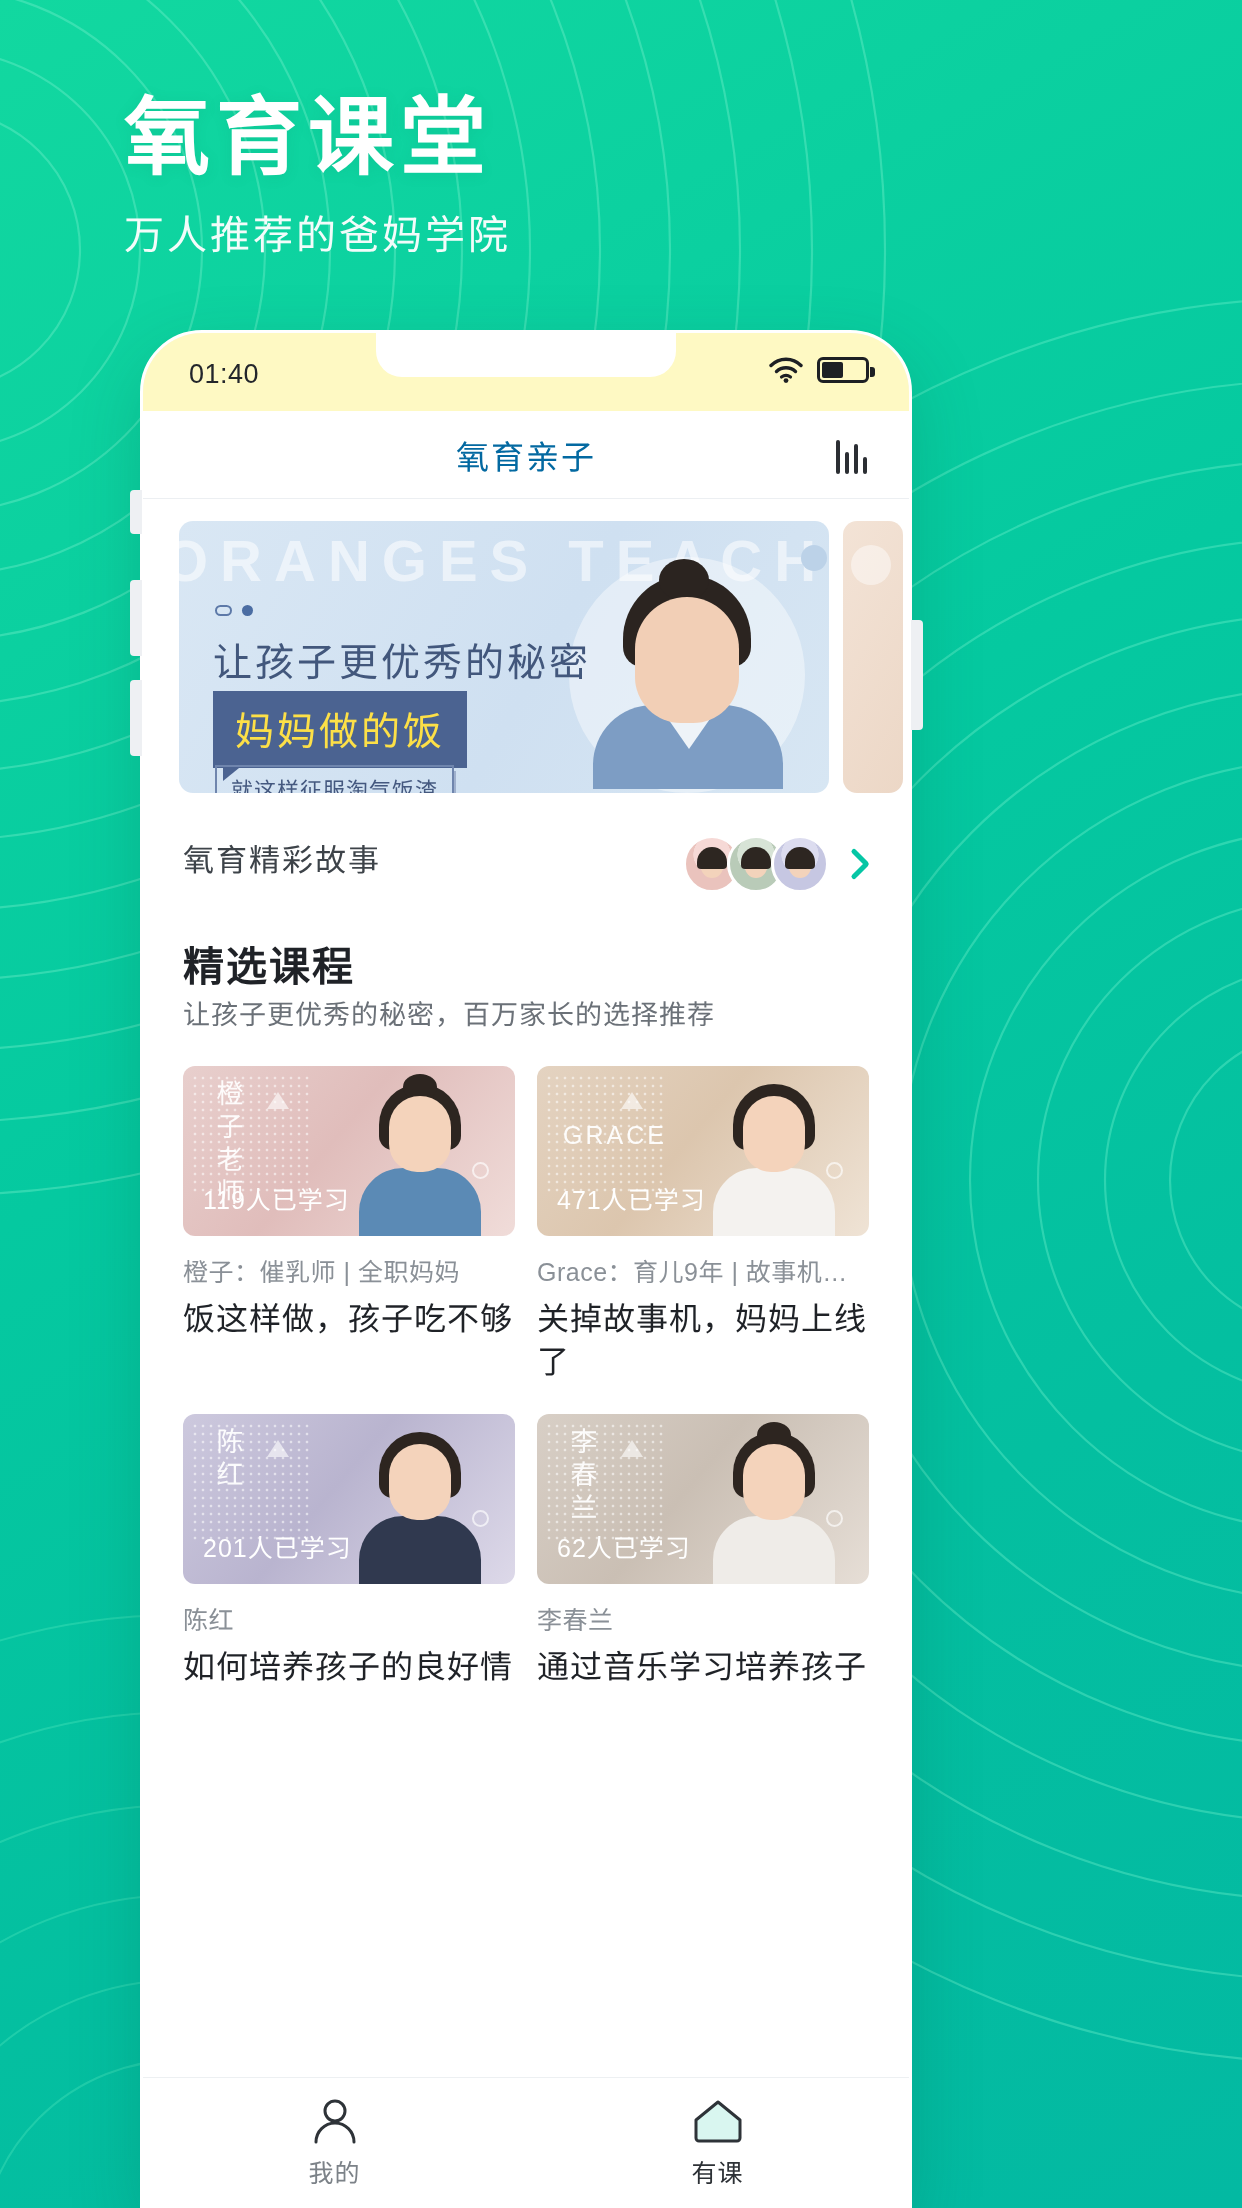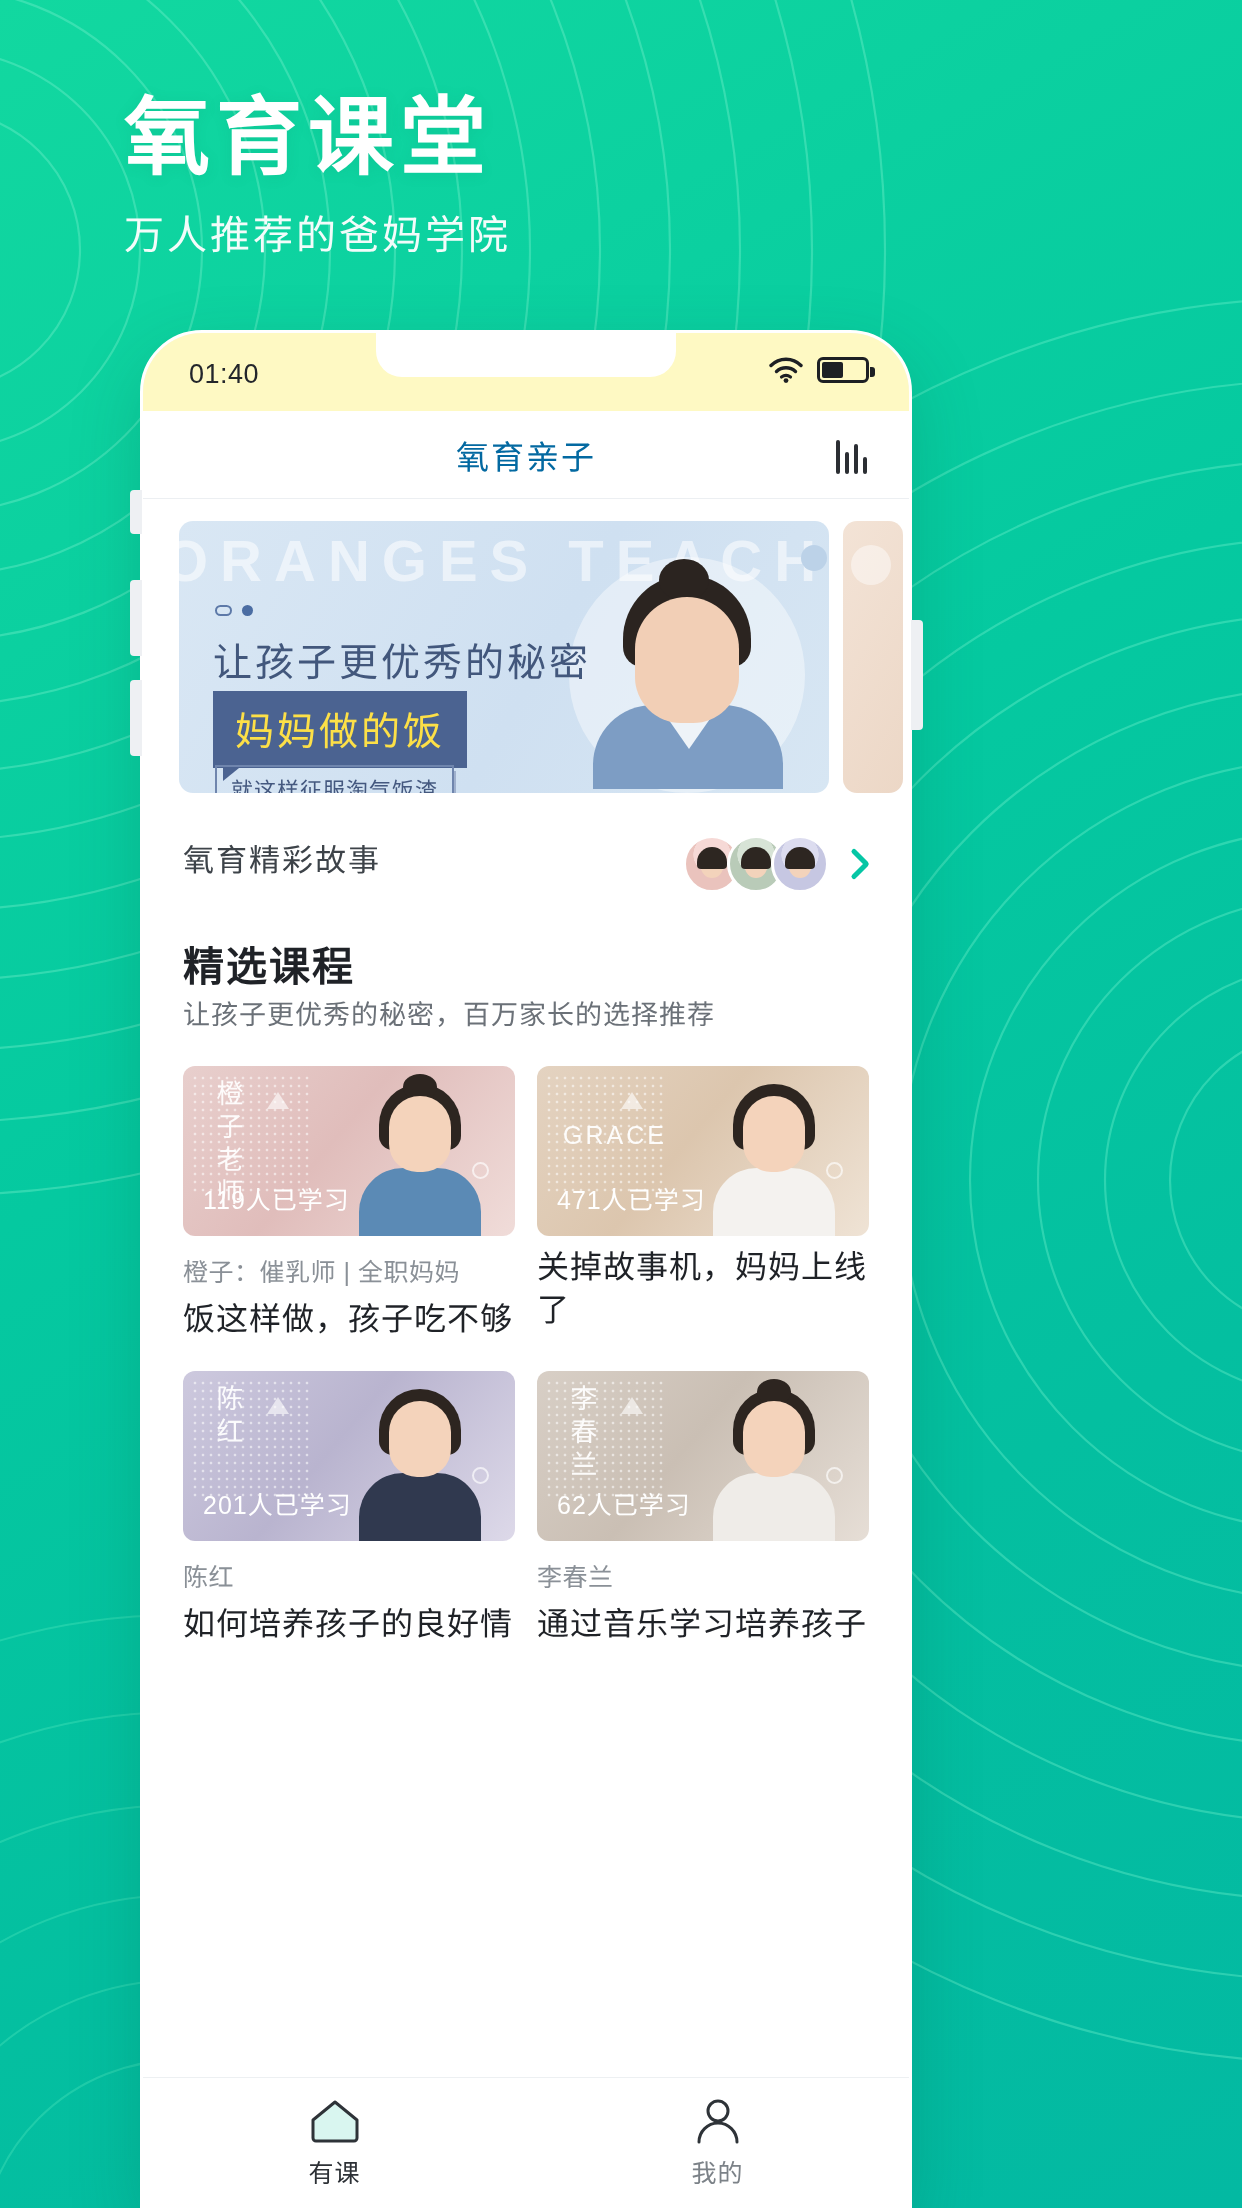--- a/index.html
+++ b/index.html
@@ -363,20 +363,21 @@
               <div class="th-tri"></div>
               <div class="th-circ"></div>
               <div class="th-name lat">GRACE</div>
               <div class="th-person">
                 <div class="p-body b-white"></div>
                   <div class="p-hair"></div>
                   <div class="p-head"></div>
               </div>
               <div class="th-learn">471人已学习</div>
             </div>
+            <div class="card-meta">Grace：育儿9年 | 故事机…</div>
             <div class="card-title">关掉故事机，妈妈上线了</div>
           </div>
 
           <div class="card">
             <div class="card-thumb th3">
               <div class="th-dots"></div>
               <div class="th-tri"></div>
               <div class="th-circ"></div>
               <div class="th-name">陈红</div>
               <div class="th-person">
@@ -408,29 +409,29 @@
             <div class="card-title">通过音乐学习培养孩子</div>
           </div>
 
         </div>
       </div>
     </div>
 
     <div class="fade"></div>
 
     <div class="tabbar">
-      <div class="tab active">
-        <svg class="ic-home" viewBox="0 0 52 48">
-          <path d="M26 5 L48 23 L48 41 A3 3 0 0 1 45 44 L7 44 A3 3 0 0 1 4 41 L4 23 Z" fill="#d9f6f0" stroke="#2e3338" stroke-width="3" stroke-linejoin="round"></path>
-        </svg>
-        <div class="tab-label">有课</div>
-      </div>
       <div class="tab">
         <svg class="ic-me" viewBox="0 0 46 48">
           <circle cx="23" cy="14" r="10" fill="none" stroke="#2e3338" stroke-width="3"></circle>
           <path d="M4 45 A19 19 0 0 1 42 45" fill="none" stroke="#2e3338" stroke-width="3" stroke-linecap="round"></path>
         </svg>
         <div class="tab-label">我的</div>
       </div>
+      <div class="tab active">
+        <svg class="ic-home" viewBox="0 0 52 48">
+          <path d="M26 5 L48 23 L48 41 A3 3 0 0 1 45 44 L7 44 A3 3 0 0 1 4 41 L4 23 Z" fill="#d9f6f0" stroke="#2e3338" stroke-width="3" stroke-linejoin="round"></path>
+        </svg>
+        <div class="tab-label">有课</div>
+      </div>
     </div>
 
   </div>
 </div>
 
 </body></html>

